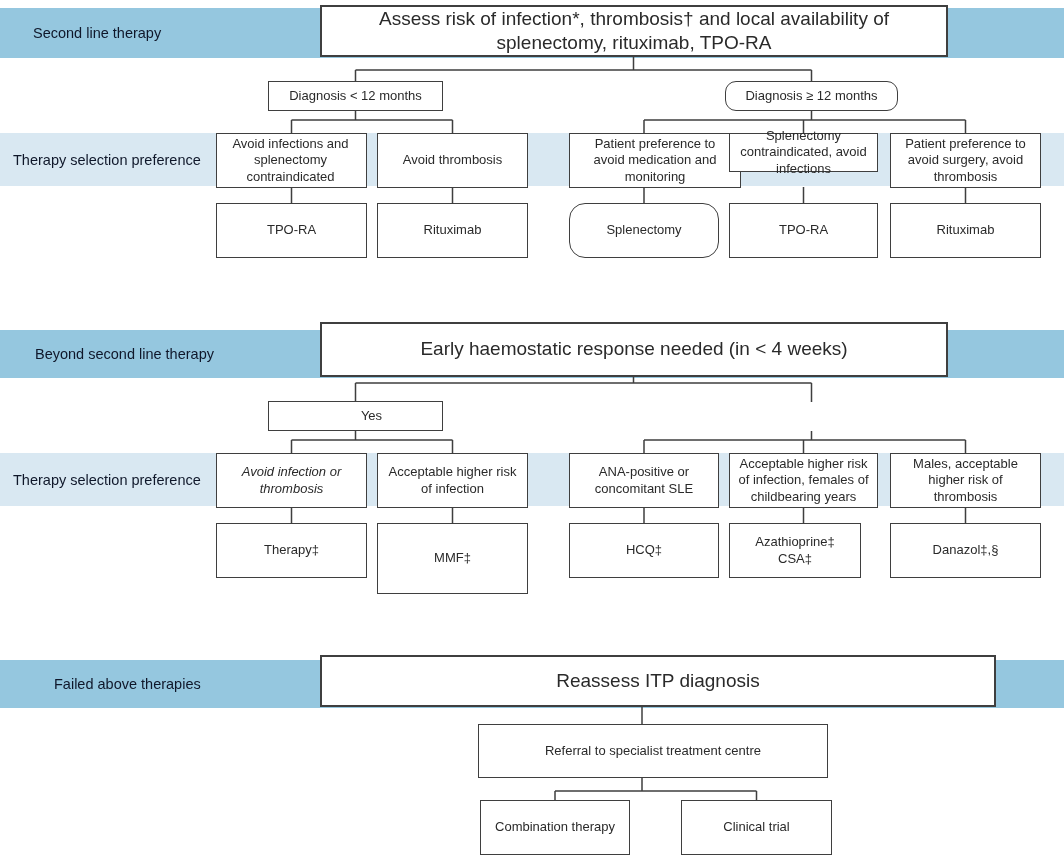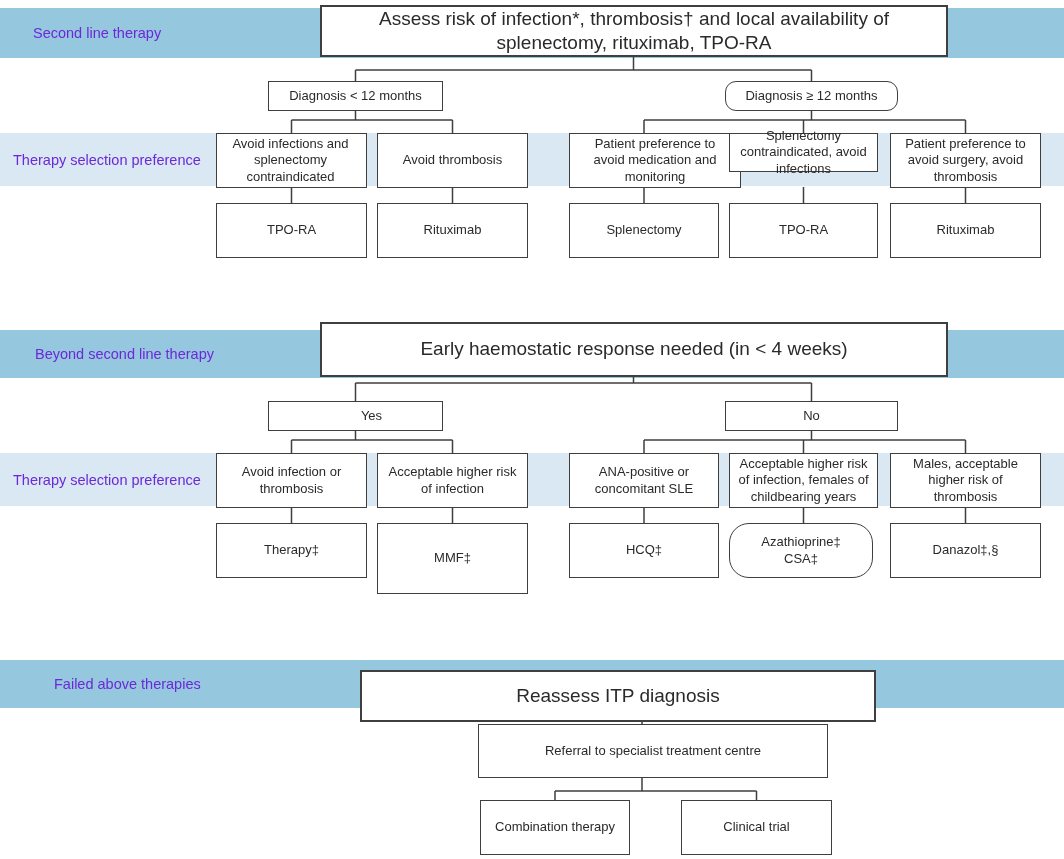--- a/index.html
+++ b/index.html
@@ -17,21 +17,21 @@
     left: 0;
     width: 1064px;
     display: flex;
     align-items: center;
     z-index: 1;
   }
   .band.dark  { background: var(--band-blue, #95c7df); }
   .band.light { background: var(--band-light, #d9e8f2); text-align: center; }
   .band-label {
     font-size: 14.5px;
-    color: #6d28d9;
+    color: #0f172a;
     white-space: nowrap;
   }
   .connectors {
     position: absolute;
     left: 0; top: 0;
     z-index: 2;
   }
   .box {
     position: absolute;
     box-sizing: border-box;
@@ -101,42 +101,41 @@
   <div class="box" style="left:725px; top:81px; width:173px; height:30px;border-radius:11px;">Diagnosis ≥ 12 months</div>
 
   <div class="box" style="left:216px; top:133px; width:151px; height:55px;padding-left:6px;">Avoid infections and splenectomy contraindicated</div>
   <div class="box" style="left:377px; top:133px; width:151px; height:55px;">Avoid thrombosis</div>
   <div class="box" style="left:569px; top:133px; width:172px; height:55px;">Patient preference to avoid medication and monitoring</div>
   <div class="box" style="left:729px; top:133px; width:149px; height:39px;">Splenectomy contraindicated, avoid infections</div>
   <div class="box" style="left:890px; top:133px; width:151px; height:55px;">Patient preference to avoid surgery, avoid thrombosis</div>
 
   <div class="box" style="left:216px; top:203px; width:151px; height:55px;">TPO-RA</div>
   <div class="box" style="left:377px; top:203px; width:151px; height:55px;">Rituximab</div>
-  <div class="box" style="left:569px; top:203px; width:150px; height:55px;">Splenectomy</div>
+  <div class="box" style="left:569px; top:203px; width:150px; height:55px;border-radius:16px;">Splenectomy</div>
   <div class="box" style="left:729px; top:203px; width:149px; height:55px;">TPO-RA</div>
   <div class="box" style="left:890px; top:203px; width:151px; height:55px;">Rituximab</div>
 
   <div class="box root" style="left:320px; top:322px; width:628px; height:55px;">Early haemostatic response needed (in &lt; 4 weeks)</div>
 
   <div class="box" style="left:268px; top:401px; width:175px; height:30px;padding-left:40px;">Yes</div>
-  <div class="box" style="left:725px; top:401px; width:173px; height:30px;">No</div>
 
-  <div class="box" style="left:216px; top:453px; width:151px; height:55px;">Avoid infection or thrombosis</div>
+  <div class="box" style="left:216px; top:453px; width:151px; height:55px;font-style:italic;">Avoid infection or thrombosis</div>
   <div class="box" style="left:377px; top:453px; width:151px; height:55px;">Acceptable higher risk of infection</div>
   <div class="box" style="left:569px; top:453px; width:150px; height:55px;">ANA-positive or concomitant SLE</div>
   <div class="box" style="left:729px; top:453px; width:149px; height:55px;">Acceptable higher risk of infection, females of childbearing years</div>
   <div class="box" style="left:890px; top:453px; width:151px; height:55px;">Males, acceptable higher risk of thrombosis</div>
 
   <div class="box" style="left:216px; top:523px; width:151px; height:55px;">Therapy‡</div>
   <div class="box" style="left:377px; top:523px; width:151px; height:71px;">MMF‡</div>
   <div class="box" style="left:569px; top:523px; width:150px; height:55px;">HCQ‡</div>
-  <div class="box" style="left:729px; top:523px; width:144px; height:55px;border-radius:20px;">Azathioprine‡
+  <div class="box" style="left:729px; top:523px; width:132px; height:55px;">Azathioprine‡
 CSA‡</div>
   <div class="box" style="left:890px; top:523px; width:151px; height:55px;">Danazol‡,§</div>
 
-  <div class="box root" style="left:320px; top:670px; width:516px; height:52px;margin-left:40px;">Reassess ITP diagnosis</div>
+  <div class="box root" style="left:320px; top:655px; width:676px; height:52px;">Reassess ITP diagnosis</div>
 
   <div class="box" style="left:478px; top:724px; width:350px; height:54px;">Referral to specialist treatment centre</div>
 
   <div class="box" style="left:480px; top:800px; width:150px; height:55px;">Combination therapy</div>
   <div class="box" style="left:681px; top:800px; width:151px; height:55px;">Clinical trial</div>
 
 </div>
 
 </body></html>

